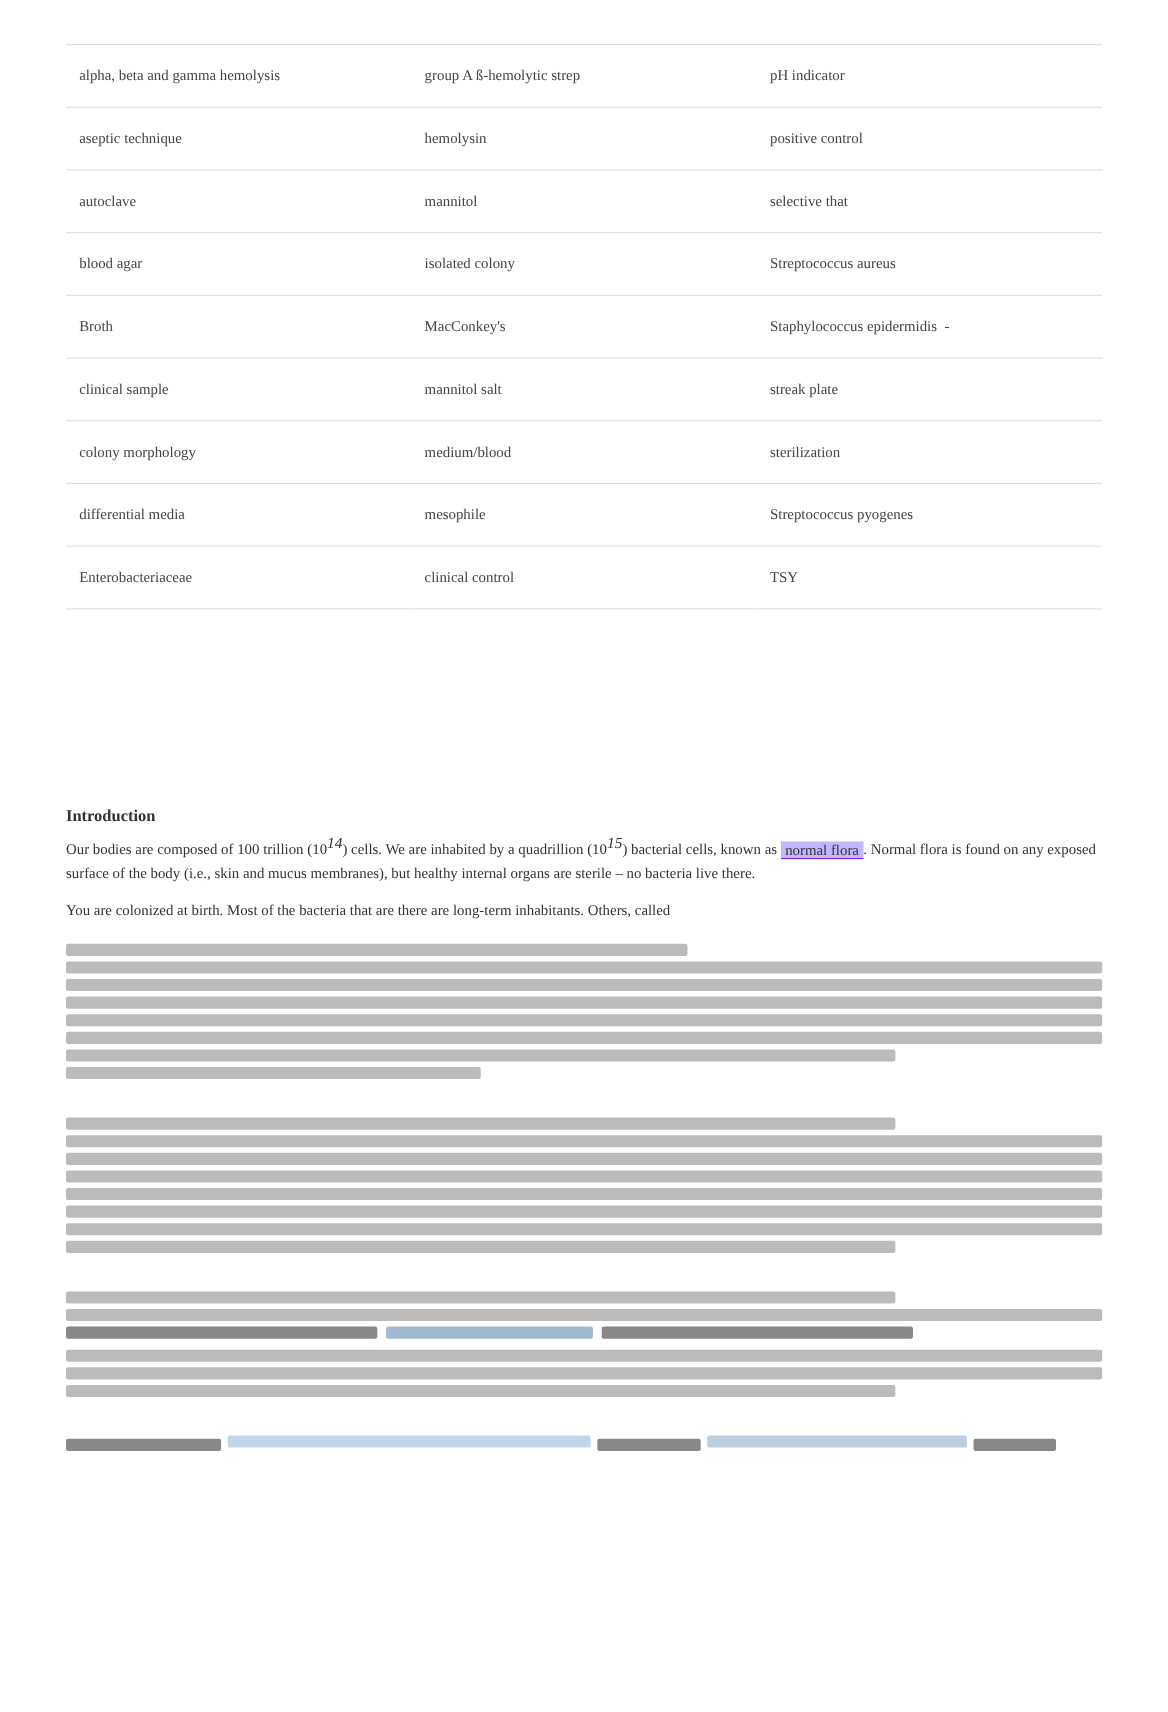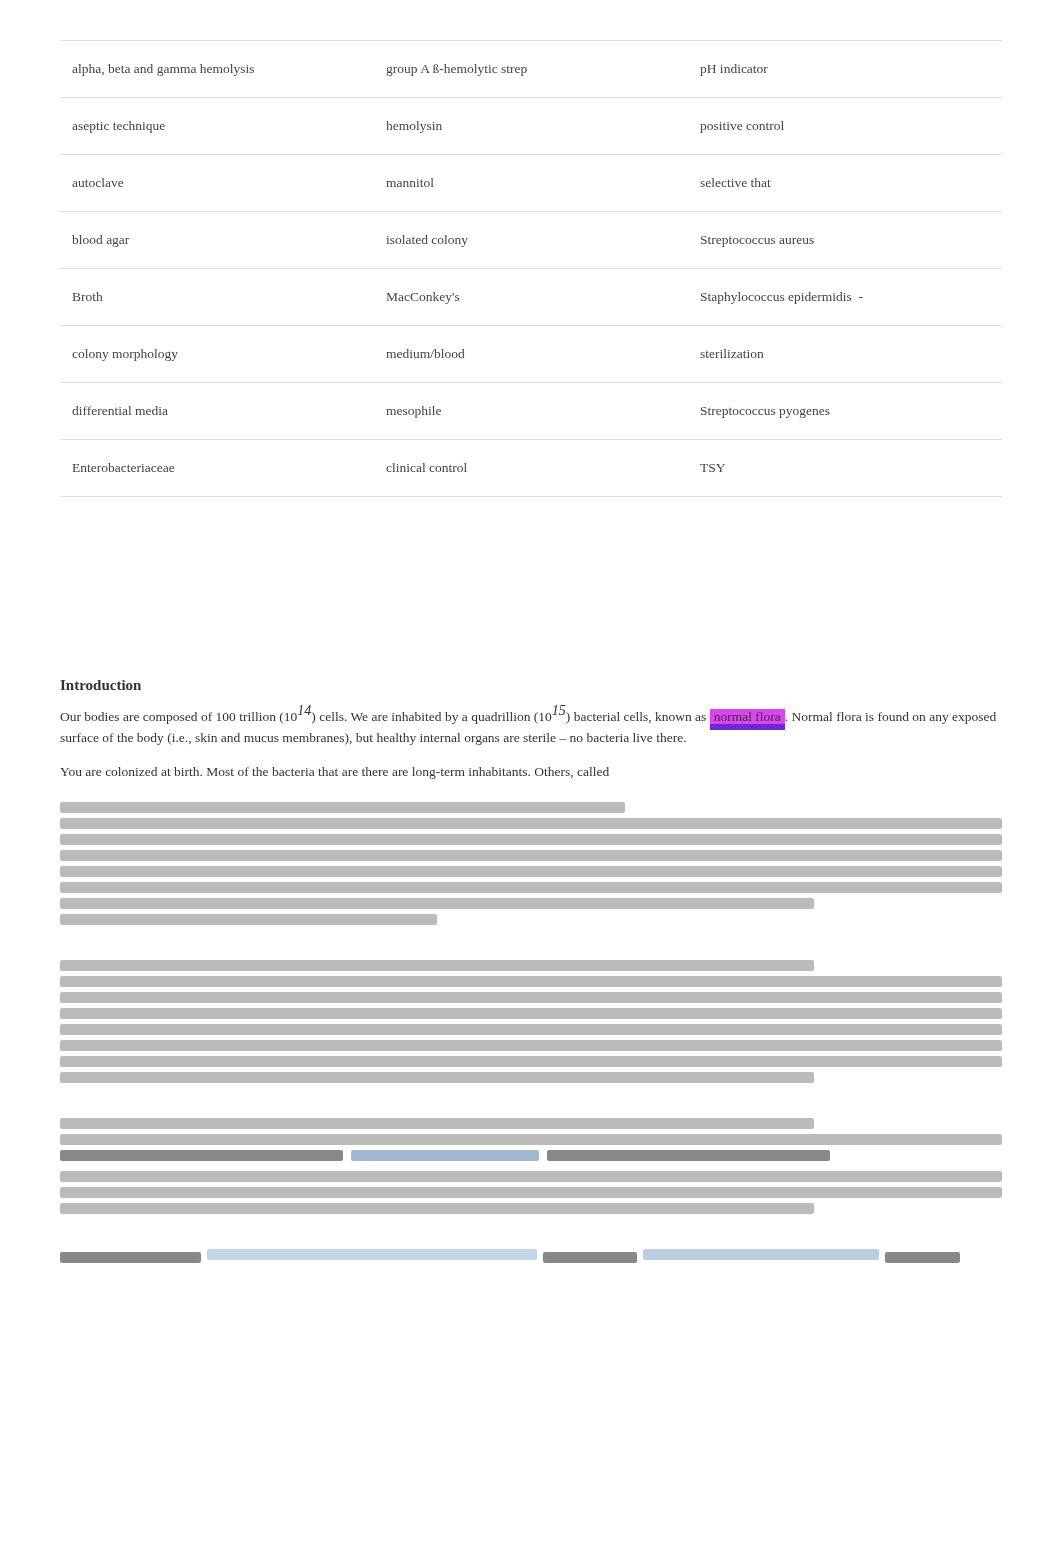--- a/index.html
+++ b/index.html
@@ -77,23 +77,23 @@
       background: #a8c4e0;
       height: 11px;
       border-radius: 2px;
       margin-bottom: 5px;
       opacity: 0.7;
     }
 
     .highlighted-line.medium { width: 75%; }
 
     .normal-flora-inline {
-      background: #d946ef;
+      background: #c4b5fd;
       padding: 0 4px;
-      border-bottom: 6px solid #6d28d9;
+      border-bottom: 1px solid #6d28d9;
     }
 
     .last-blurred {
       margin-bottom: 0;
     }
   </style>
 </head>
 <body>
 
 <table class="vocabulary-table">
@@ -115,20 +115,25 @@
       </tr>
       <tr>
         <td>blood agar</td>
         <td>isolated colony</td>
         <td>Streptococcus aureus</td>
       </tr>
       <tr>
         <td>Broth</td>
         <td>MacConkey's</td>
         <td>Staphylococcus epider­midis&nbsp;&nbsp;-</td>
+      </tr>
+      <tr>
+        <td>clinical sample</td>
+        <td>mannitol salt</td>
+        <td>streak plate</td>
       </tr>
       <tr>
         <td>colony morphology</td>
         <td>medium/blood</td>
         <td>sterilization</td>
       </tr>
       <tr>
         <td>differential media</td>
         <td>mesophile</td>
         <td>Streptococcus pyogenes</td>

